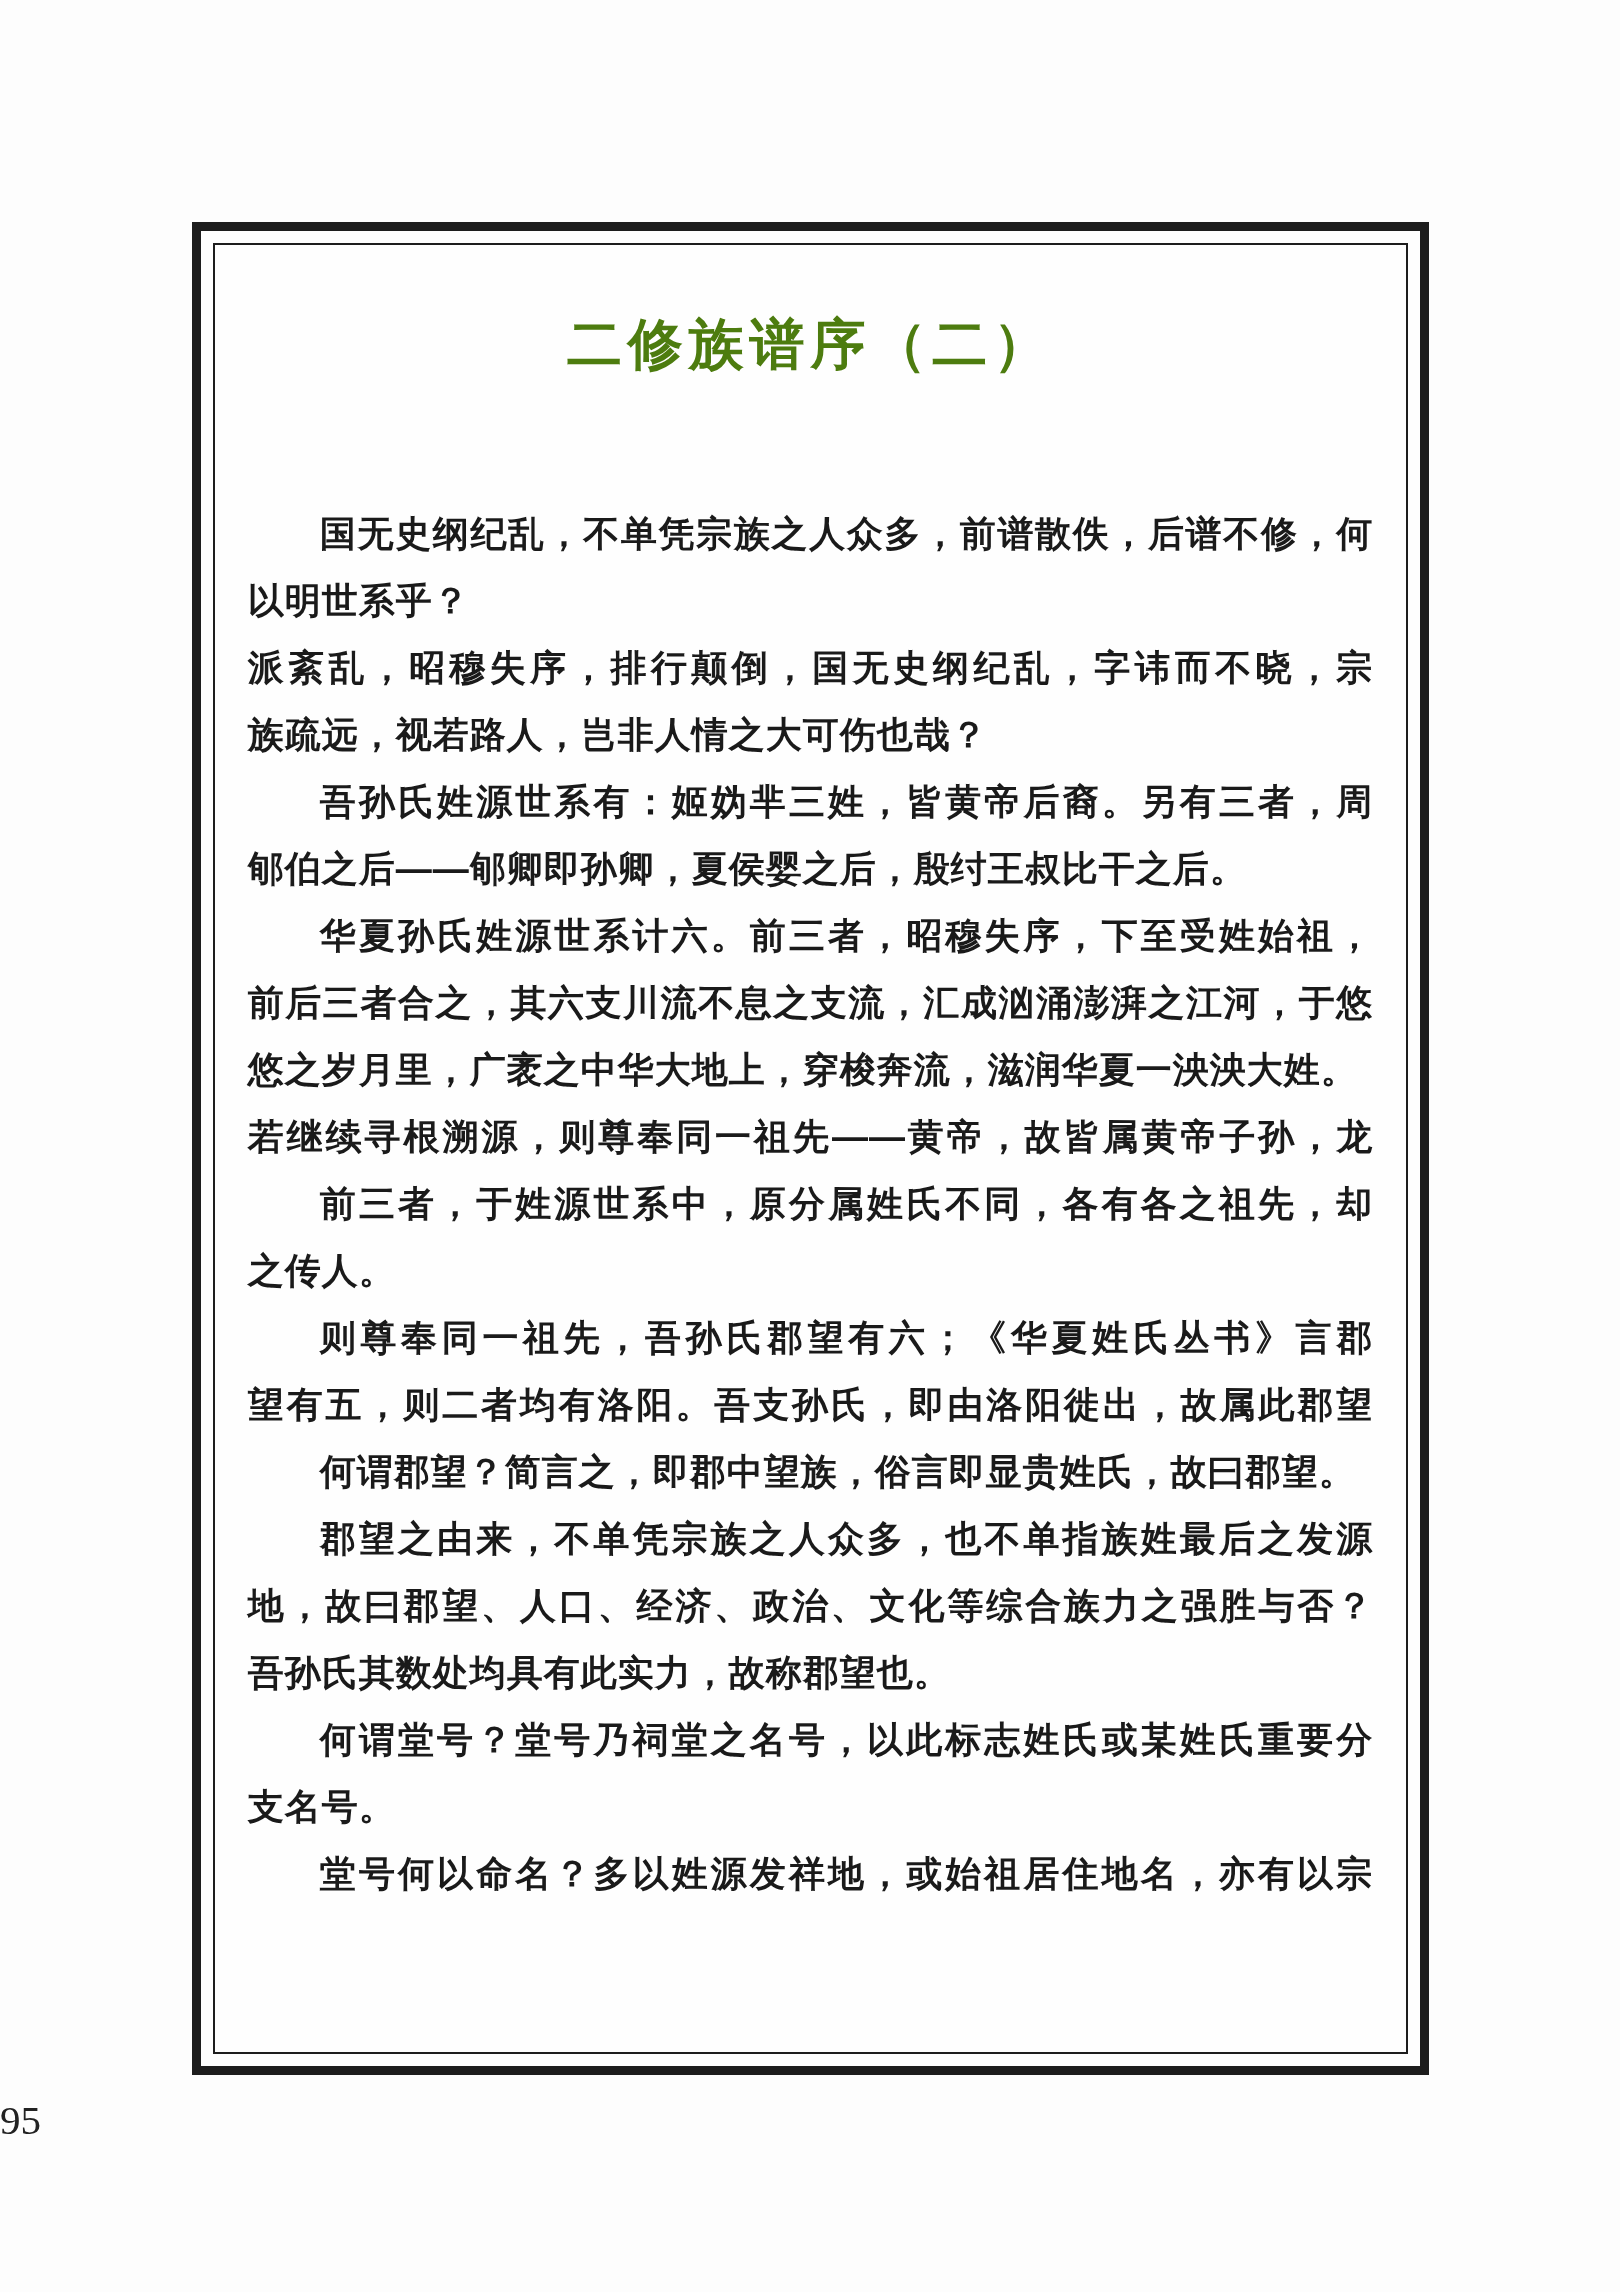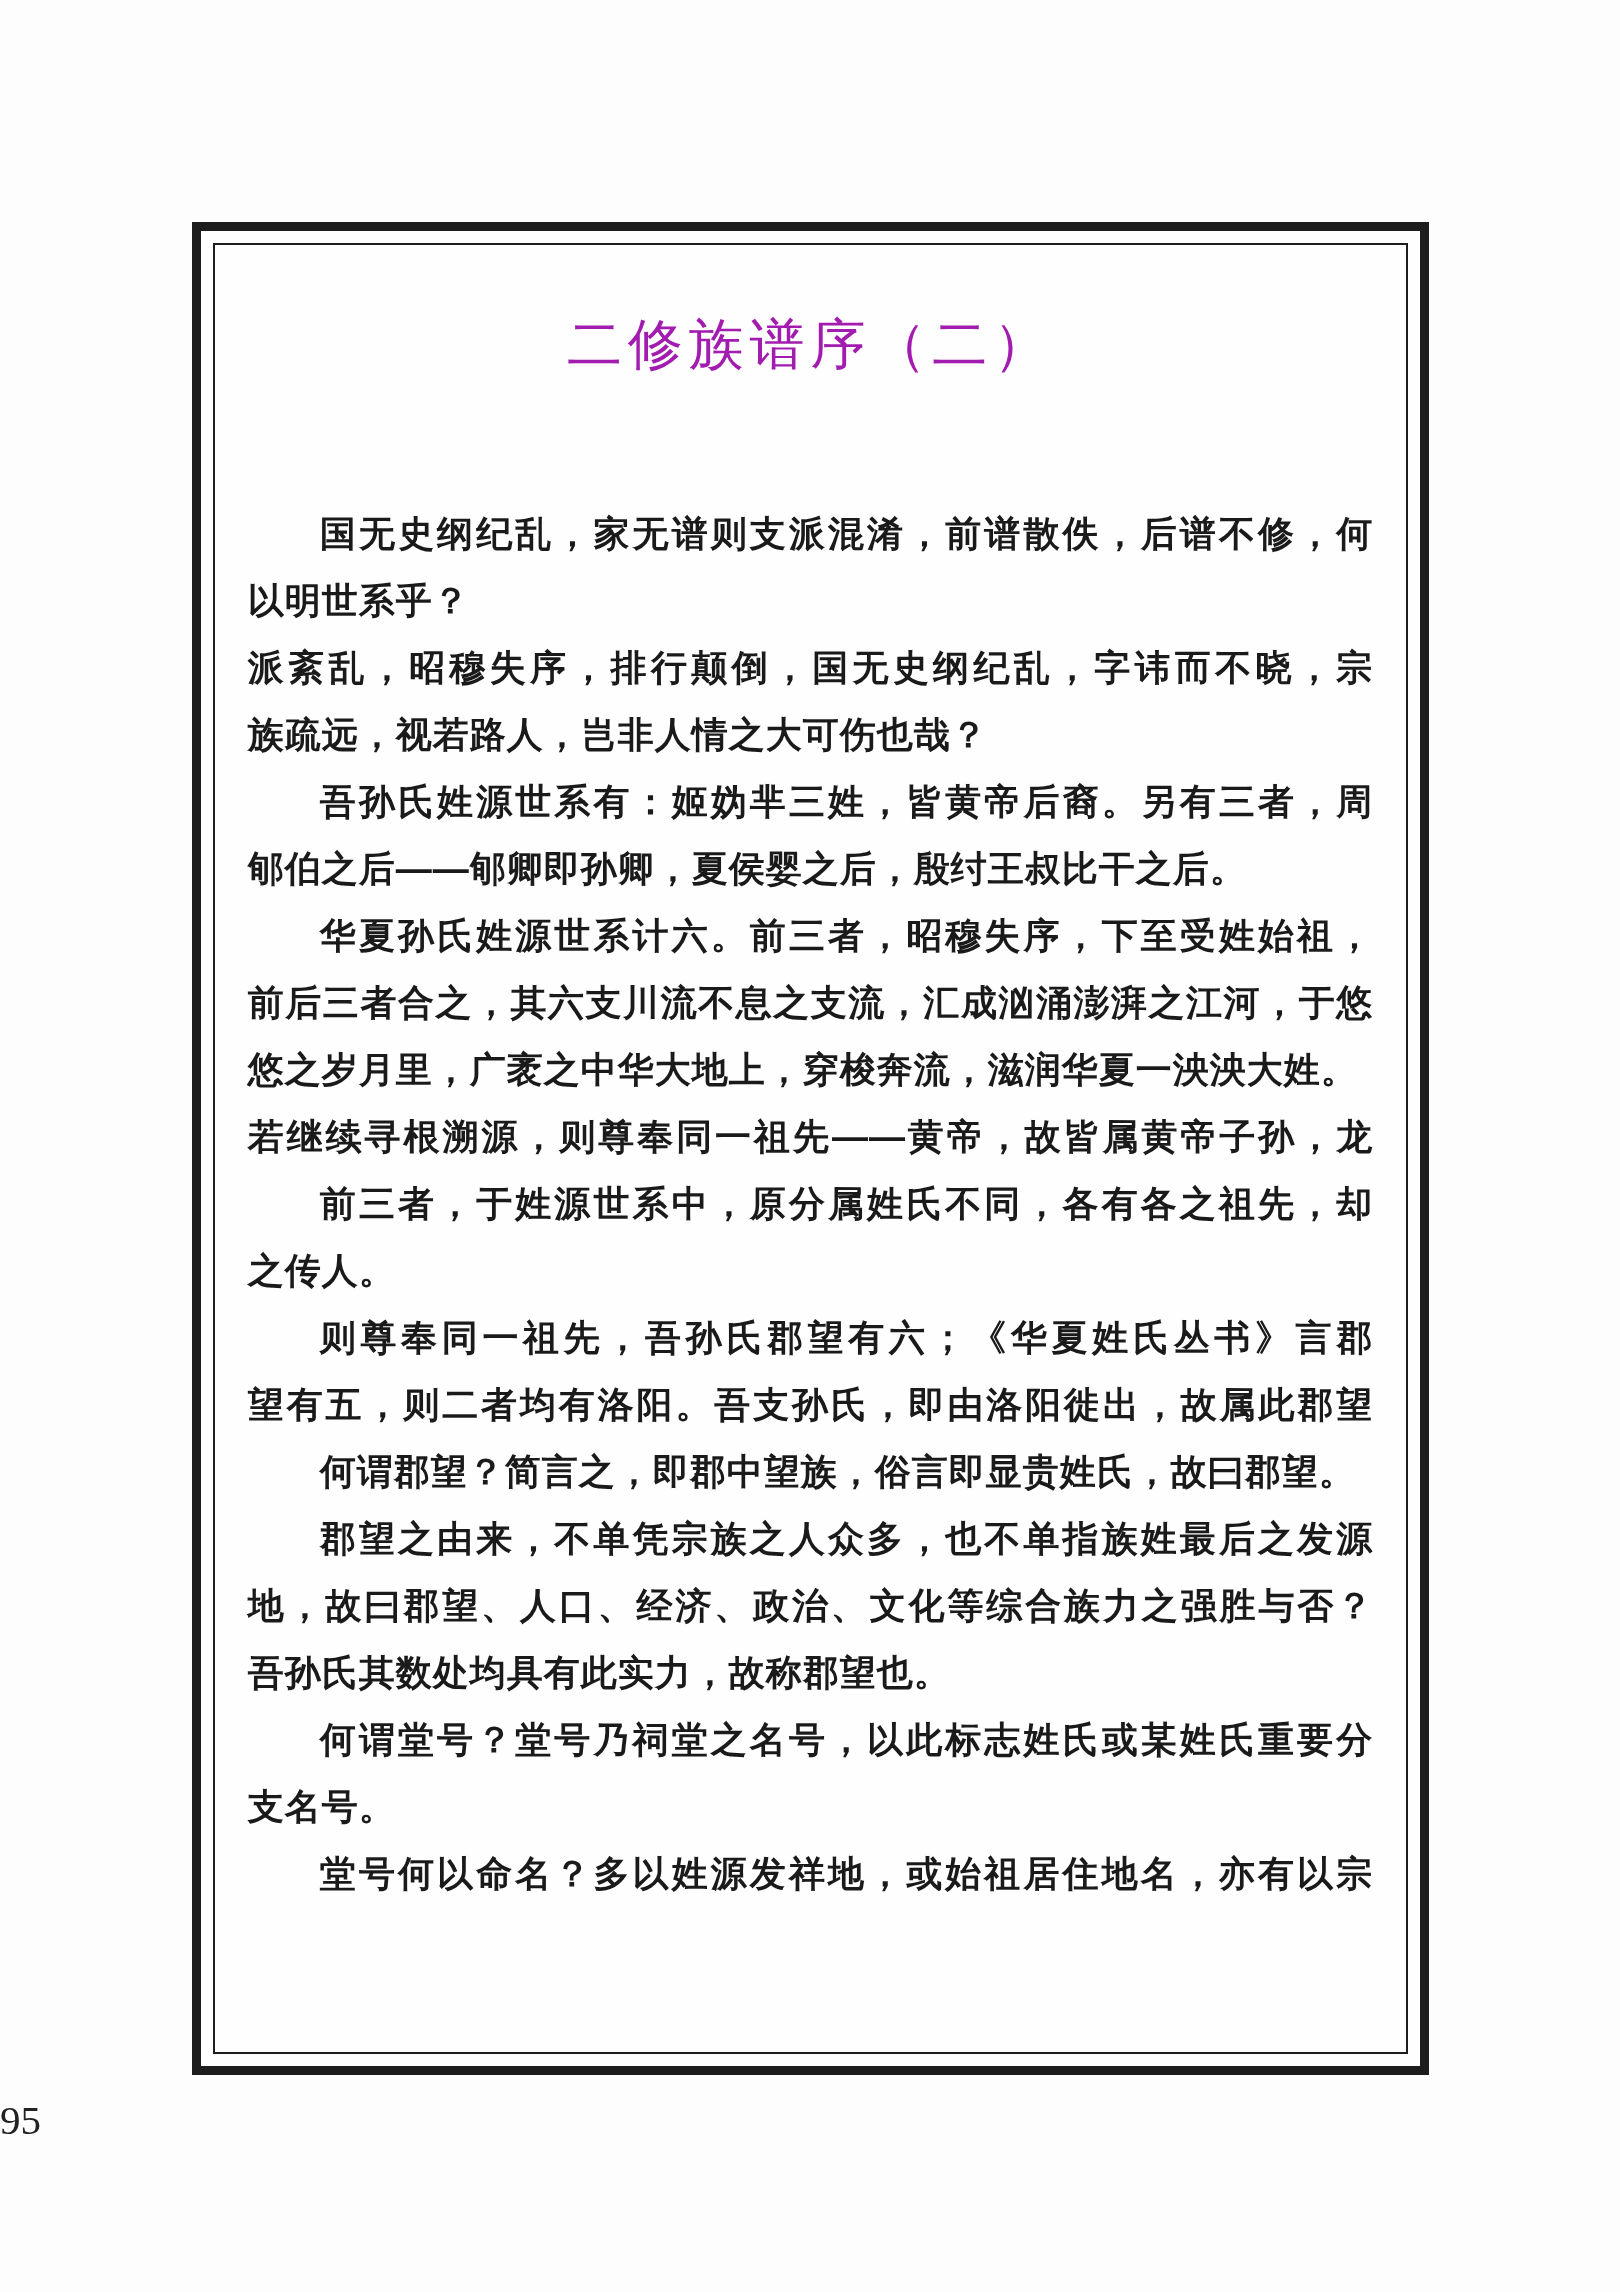--- a/index.html
+++ b/index.html
@@ -25,24 +25,24 @@
   .inner-frame {
     position: absolute;
     inset: 11.8px;
     border: 2.9px solid #1d1d1d;
     padding: 0 33px;
   }
   .title {
     margin-top: 69px;
     text-align: center;
     font-size: 55px;
-    font-weight: 400;
+    font-weight: 700;
     letter-spacing: 5.9px;
     line-height: 61px;
-    color: #a21caf;
+    color: #4d7c0f;
   }
   .body-text {
     margin-top: 125px;
   }
   .line {
     font-size: 36px;
     font-weight: 700;
     line-height: 67px;
     letter-spacing: 1px;
     color: #1a1a1a;
@@ -61,21 +61,21 @@
   }
 </style>
 </head>
 <body>
 
 <div class="page">
   <div class="outer-frame">
     <div class="inner-frame">
       <h1 class="title">二修族谱序（二）</h1>
       <div class="body-text">
-        <div class="line indent full">国无史纲纪乱，家无谱则支派混淆，前谱散佚，后谱不修，何</div>
+        <div class="line indent full">国无史纲纪乱，不单凭宗族之人众多，前谱散佚，后谱不修，何</div>
         <div class="line">以明世系乎？</div>
         <div class="line full">派紊乱，昭穆失序，排行颠倒，国无史纲纪乱，字讳而不晓，宗</div>
         <div class="line">族疏远，视若路人，岂非人情之大可伤也哉？</div>
         <div class="line indent full">吾孙氏姓源世系有：姬妫芈三姓，皆黄帝后裔。另有三者，周</div>
         <div class="line">郇伯之后——郇卿即孙卿，夏侯婴之后，殷纣王叔比干之后。</div>
         <div class="line indent full">华夏孙氏姓源世系计六。前三者，昭穆失序，下至受姓始祖，</div>
         <div class="line full">前后三者合之，其六支川流不息之支流，汇成汹涌澎湃之江河，于悠</div>
         <div class="line">悠之岁月里，广袤之中华大地上，穿梭奔流，滋润华夏一泱泱大姓。</div>
         <div class="line full">若继续寻根溯源，则尊奉同一祖先——黄帝，故皆属黄帝子孙，龙</div>
         <div class="line indent full">前三者，于姓源世系中，原分属姓氏不同，各有各之祖先，却</div>

